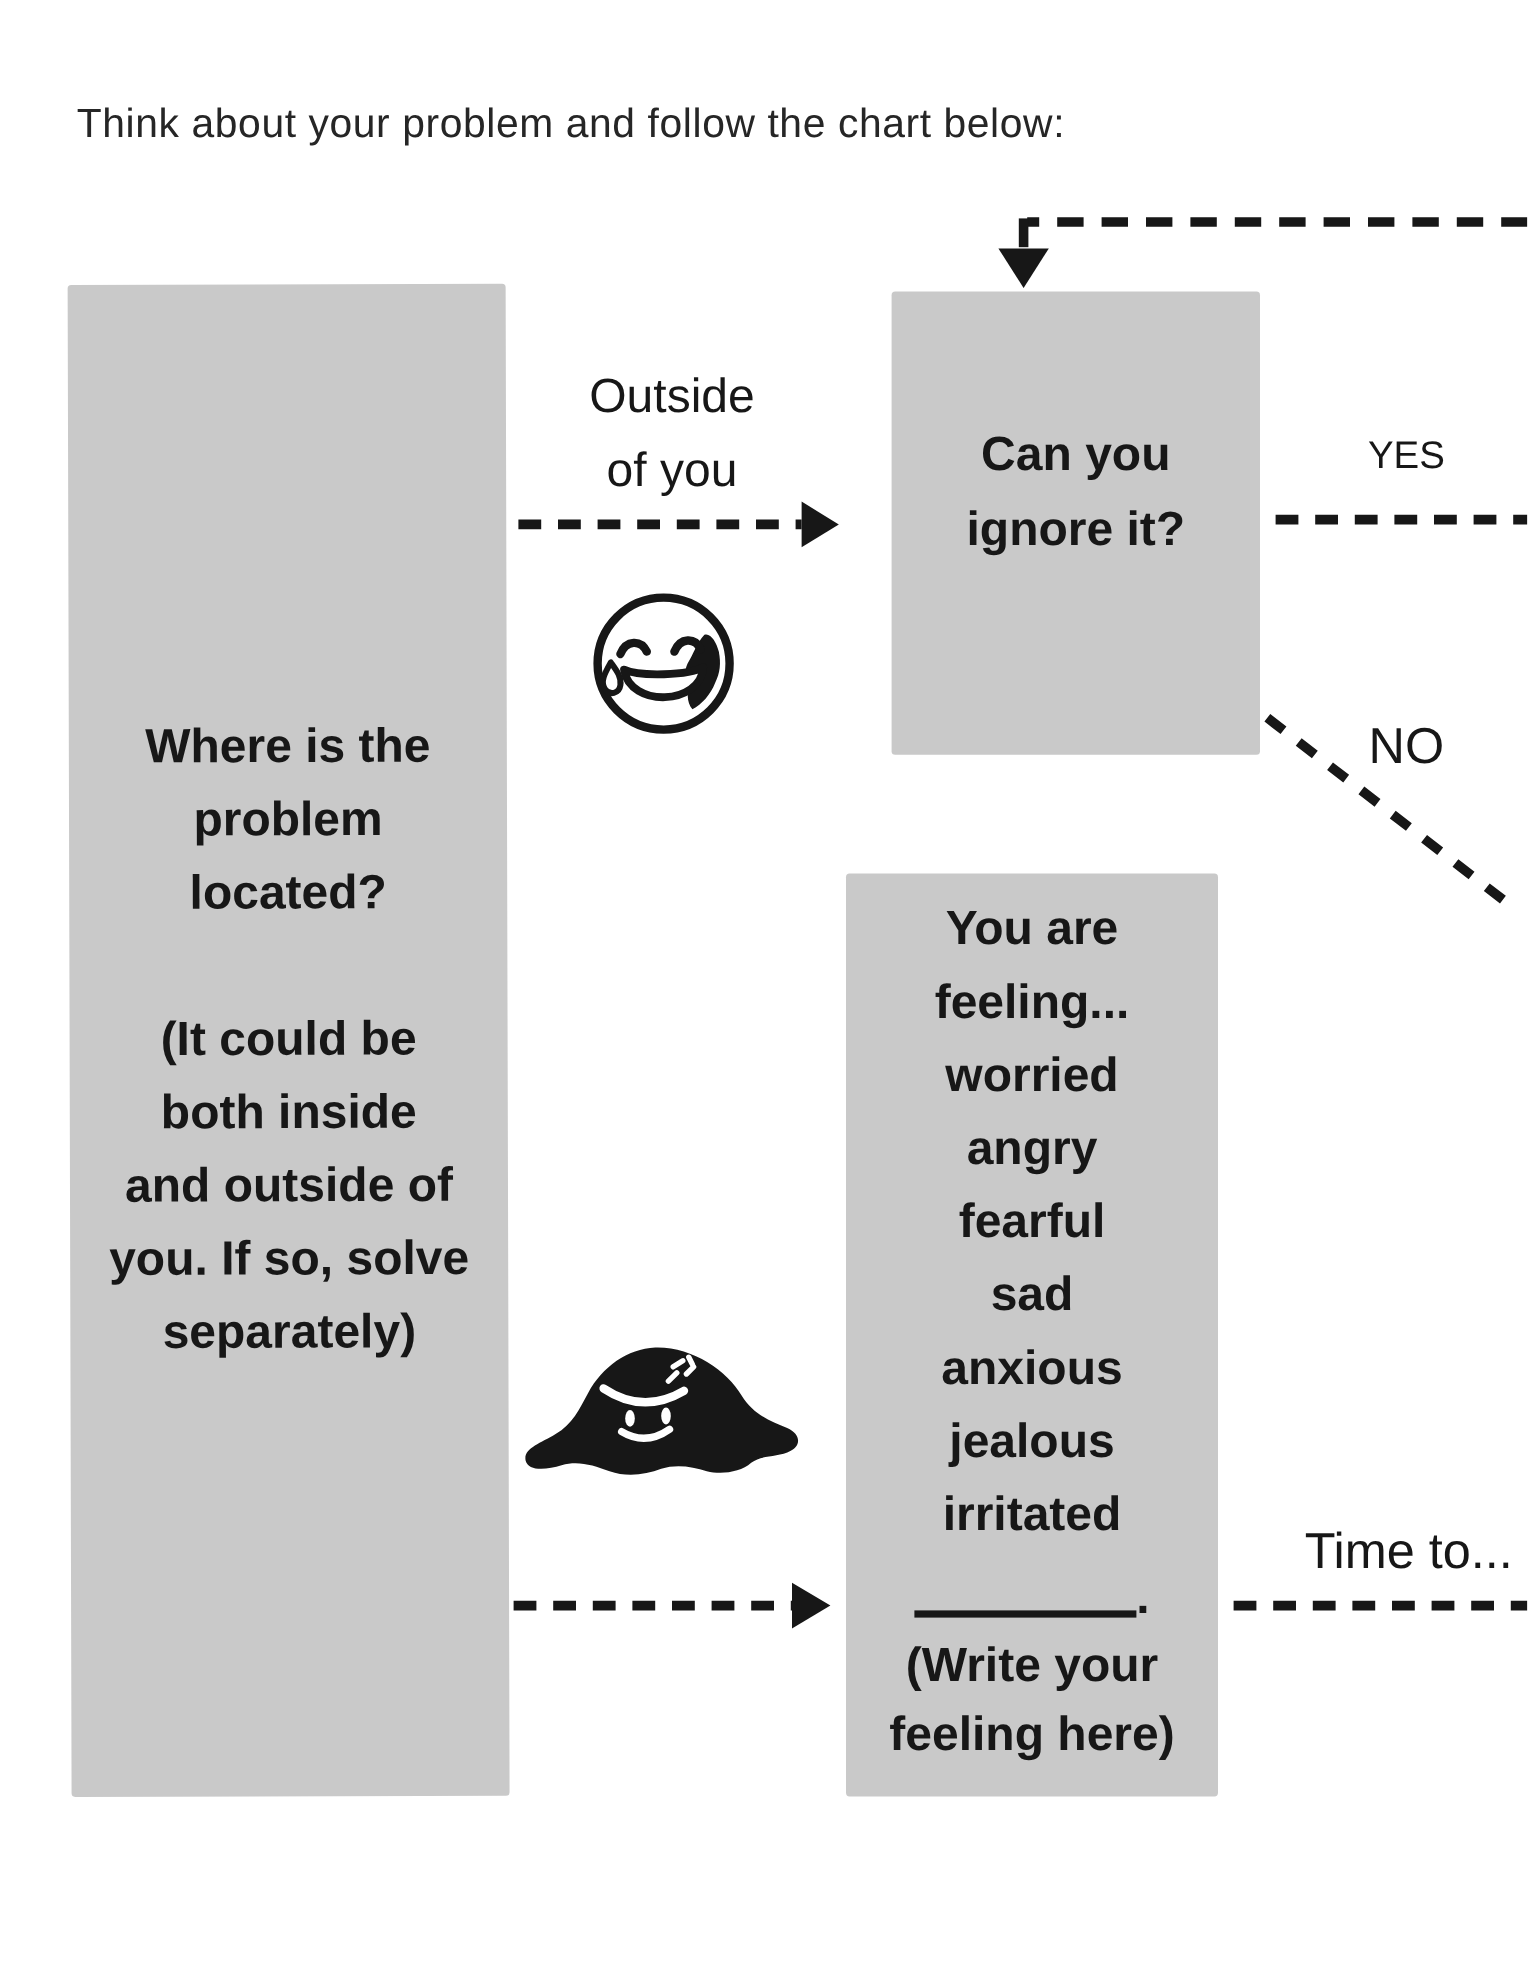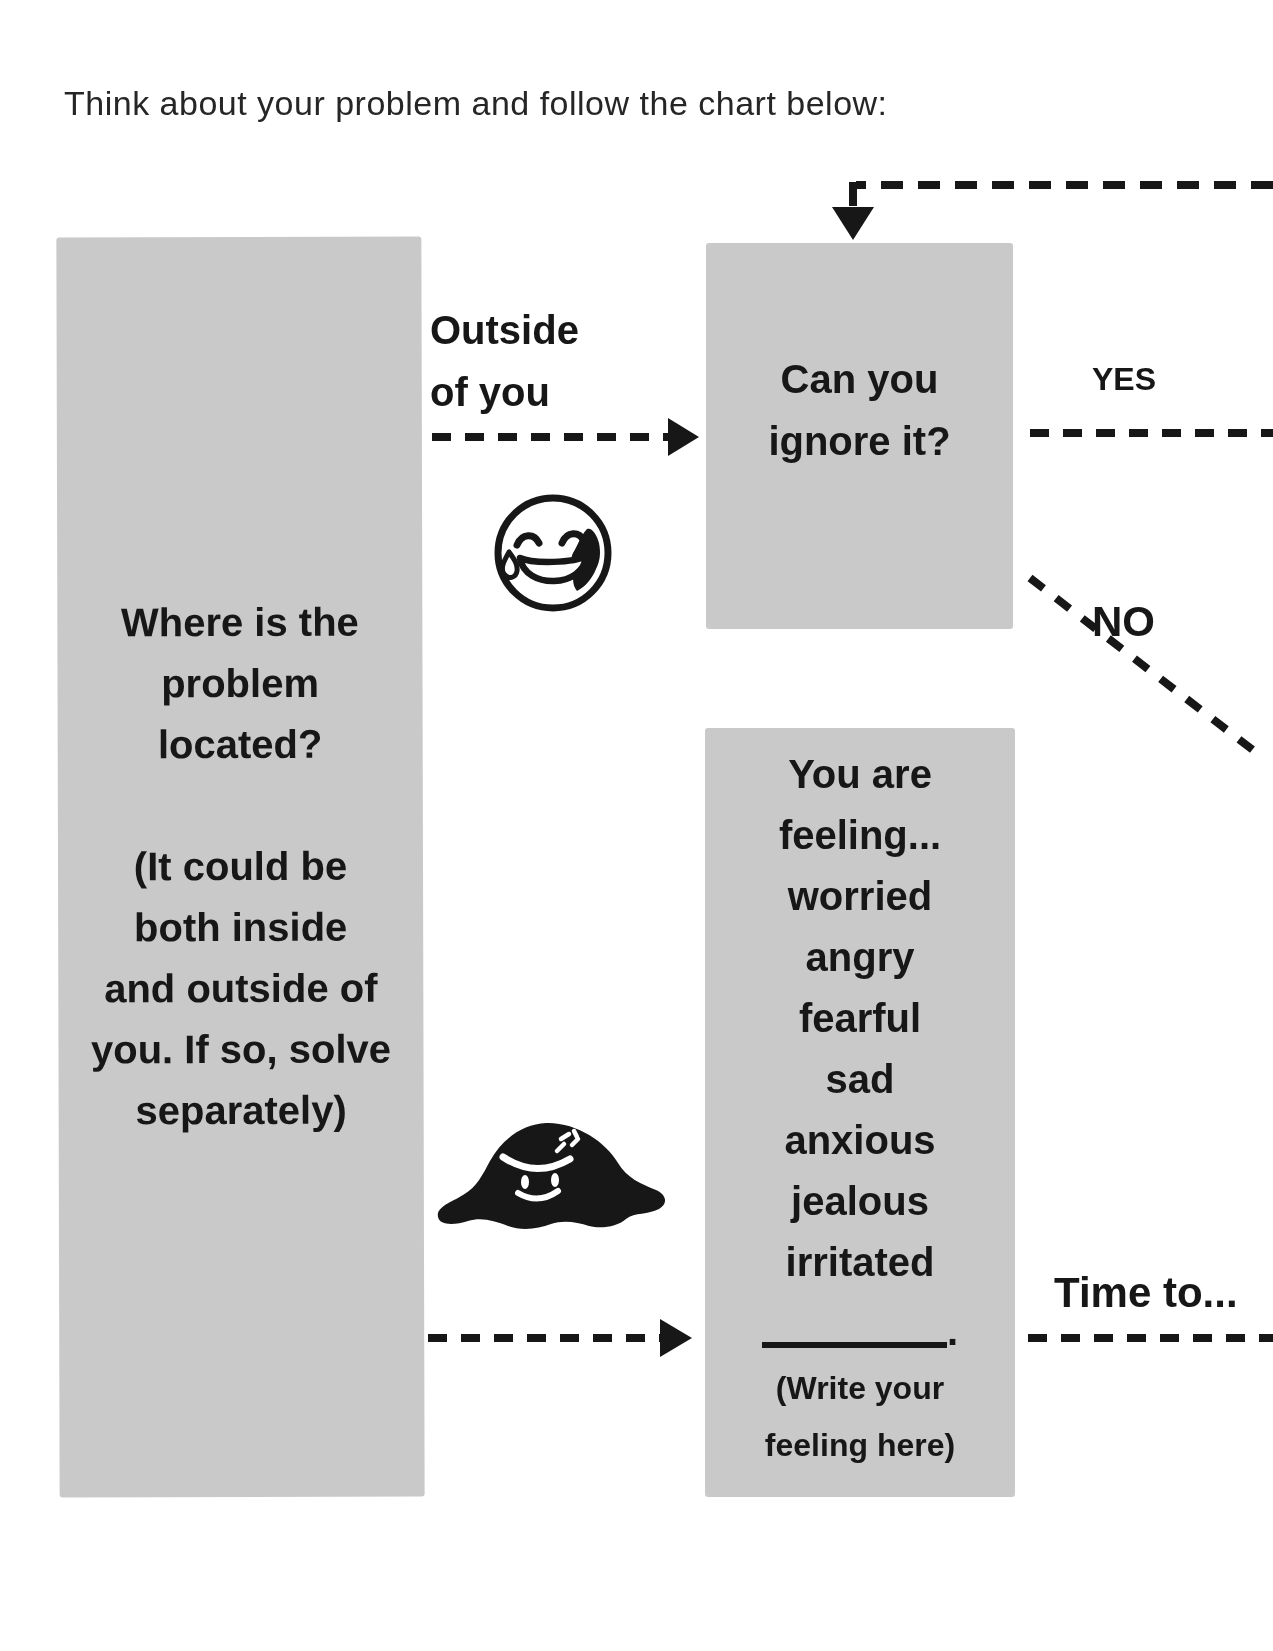--- a/index.html
+++ b/index.html
@@ -20,35 +20,35 @@
 
   .gbox{position:absolute;background:var(--box-gray);border-radius:3px;}
   .gbox .btext{
     position:absolute;left:0;width:100%;text-align:center;
     font-weight:700;color:var(--ink);white-space:pre-line;
   }
 
   .box-where{left:58px;top:237px;width:365px;height:1260px;transform:rotate(-0.15deg);}
   .box-where .btext{top:355px;font-size:40px;line-height:61px;}
 
-  .box-ignore{left:706px;top:243px;width:307px;height:386px;}
+  .box-ignore{left:743px;top:243px;width:307px;height:386px;}
   .box-ignore .btext{top:105px;font-size:40px;line-height:62px;}
 
   .box-feel{left:705px;top:728px;width:310px;height:769px;text-decoration:underline;}
   .feel-list{top:16px;font-size:40px;line-height:61px;}
   .blank-row{
     position:absolute;top:586px;left:0;width:100%;
     display:flex;justify-content:center;align-items:flex-end;
   }
   .blank-line{display:inline-block;width:185px;height:28px;border-bottom:6px solid var(--ink);}
   .blank-period{font-size:40px;font-weight:700;line-height:34px;}
-  .feel-note{top:632px;font-size:32px;line-height:57px;}
+  .feel-note{top:632px;font-size:40px;line-height:57px;}
 
   .flabel{
-    position:absolute;font-weight:700;color:var(--ink);
+    position:absolute;text-align:center;font-weight:400;color:var(--ink);
     white-space:pre-line;
   }
   .lbl-outside{left:430px;top:299px;width:260px;font-size:40px;line-height:62px;}
   .lbl-inside{left:418px;top:1266px;width:260px;font-size:40px;line-height:48px;}
   .lbl-yes{left:1092px;top:361px;width:160px;font-size:32px;}
   .lbl-no{left:1092px;top:582px;width:160px;font-size:42px;margin-top:16px;}
   .lbl-time{left:1054px;top:1269px;width:240px;font-size:42px;}
 
   svg{display:block;}
   .overlay{position:absolute;left:0;top:0;pointer-events:none;}

